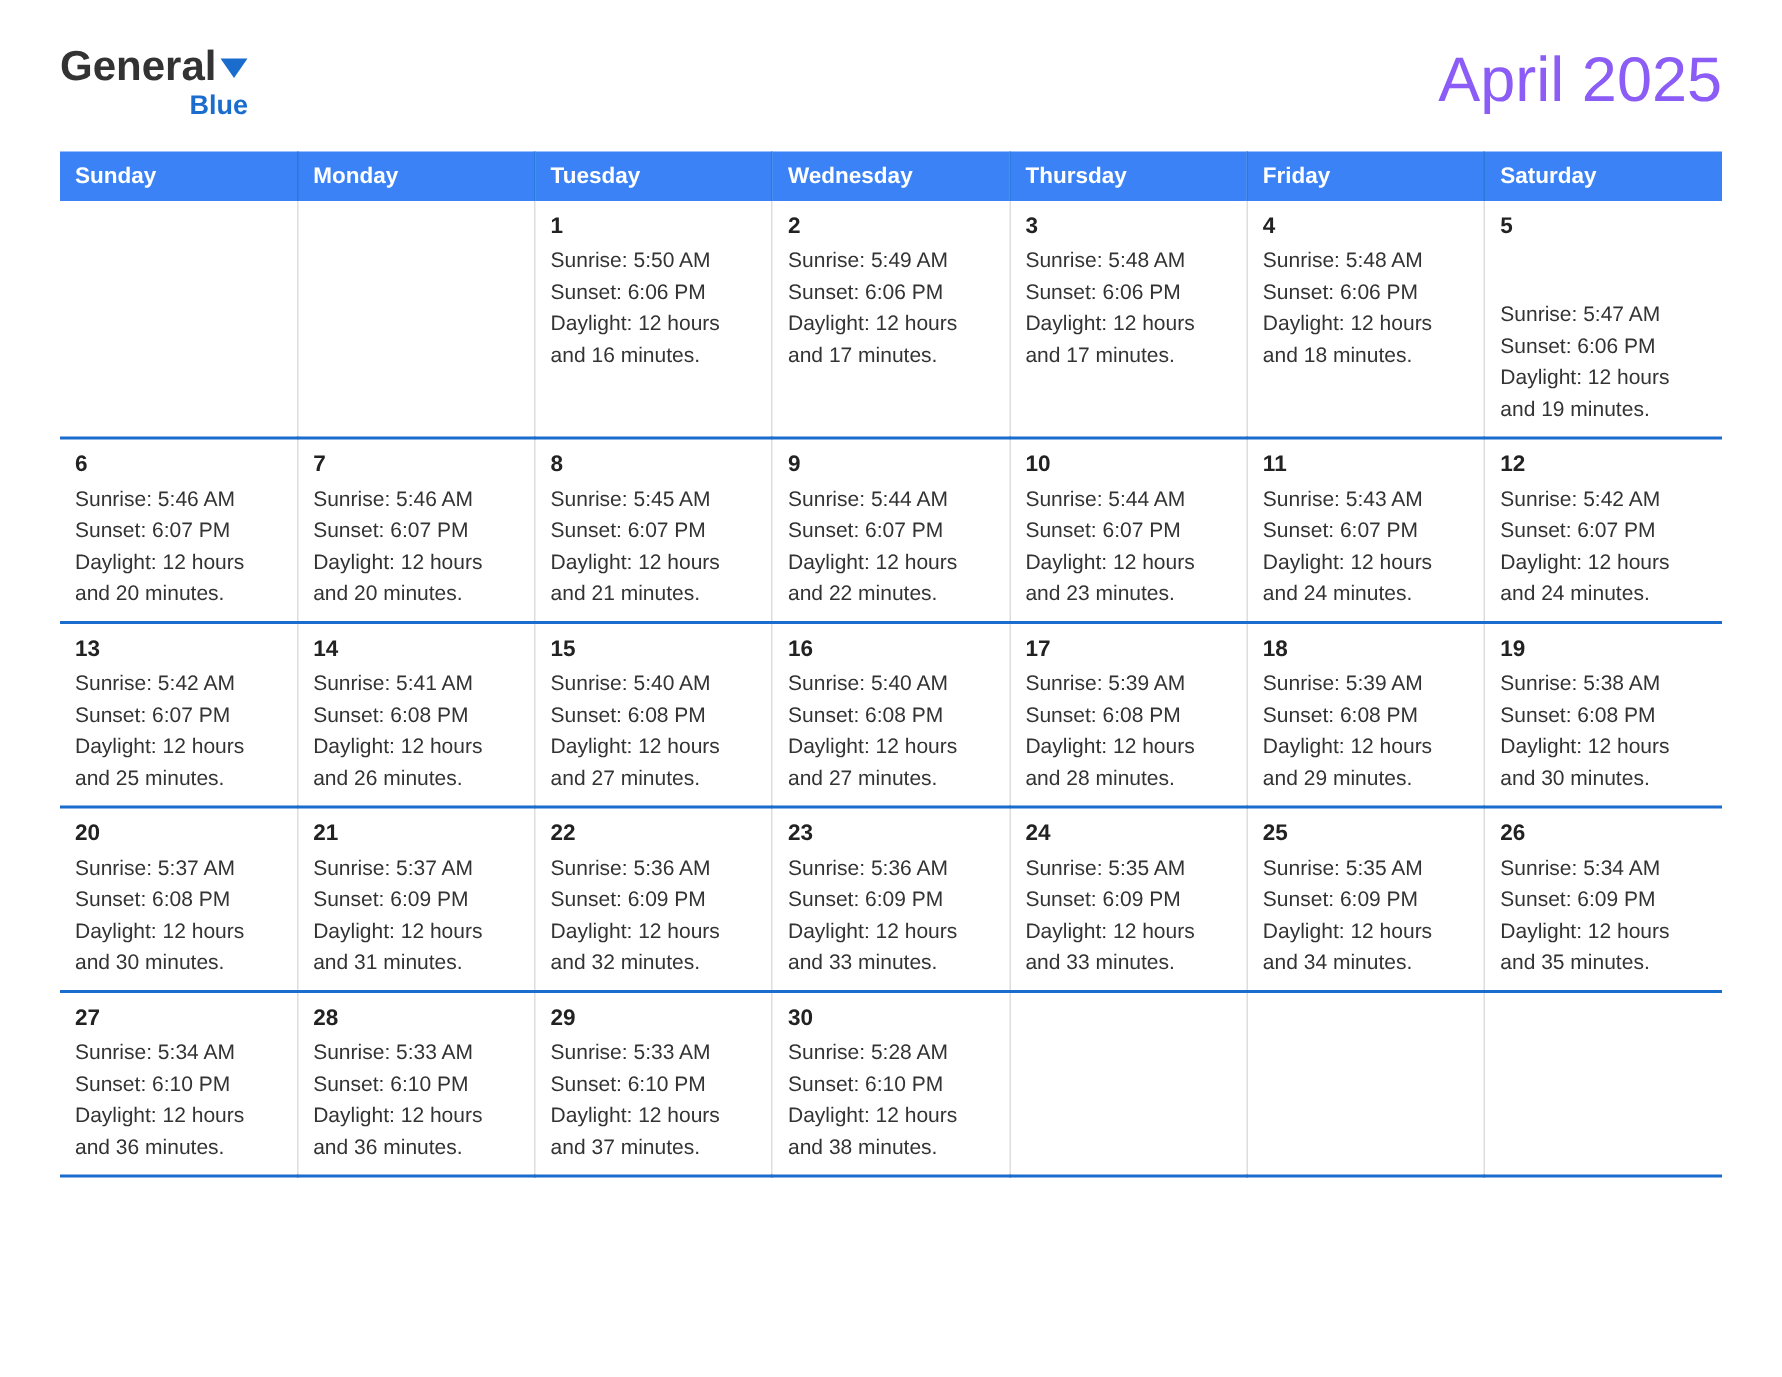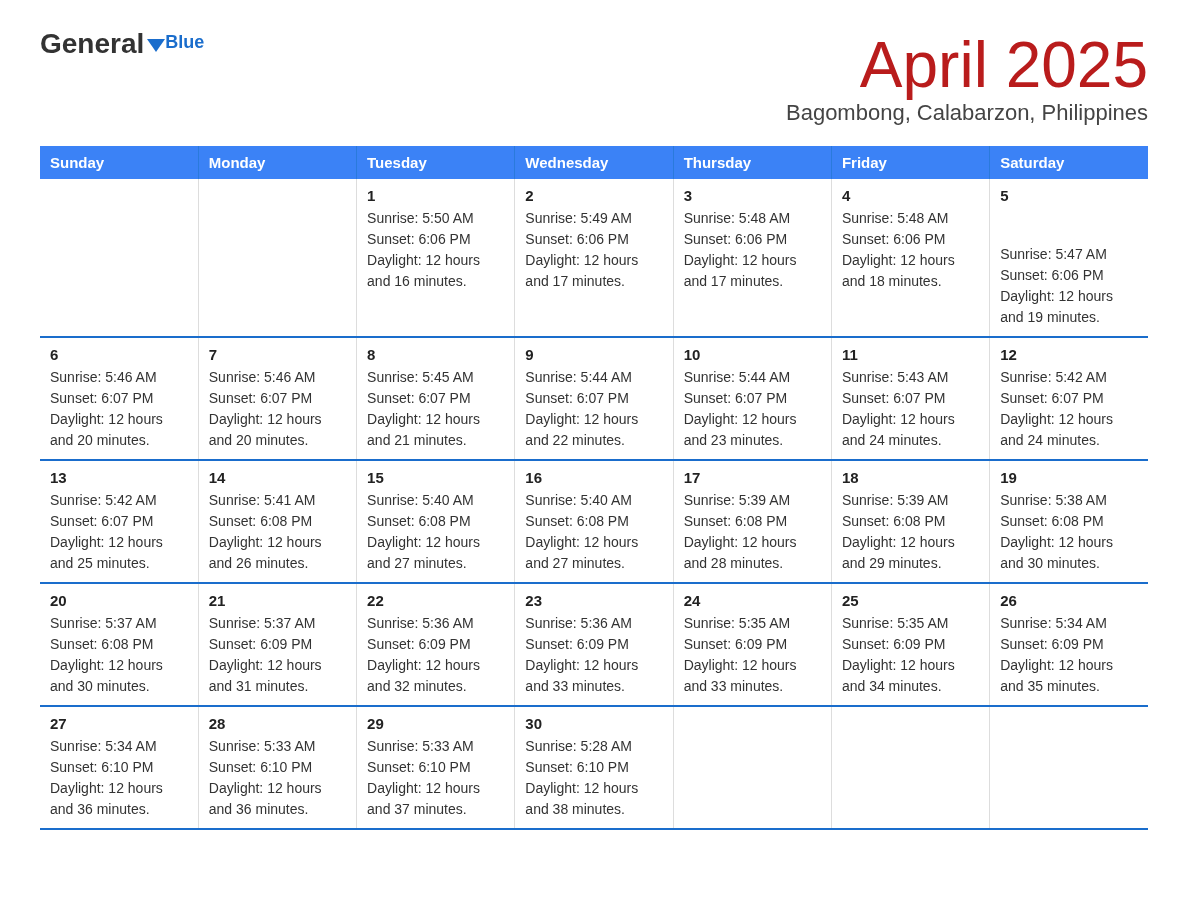--- a/index.html
+++ b/index.html
@@ -11,42 +11,42 @@
       min-height: 918px;
     }
     .header {
       display: flex;
       justify-content: space-between;
       align-items: flex-start;
       margin-bottom: 20px;
     }
     .logo {
       display: flex;
-      flex-direction: row;
-      align-items: flex-start;
+      flex-direction: column;
+      align-items: flex-end;
     }
     .logo-text {
       font-size: 28px;
       font-weight: bold;
       color: #333;
       line-height: 1;
     }
     .logo-line {
       color: #1a6dcc;
       font-size: 18px;
       font-weight: bold;
       margin-top: 2px;
     }
     .title-block {
       text-align: right;
     }
     .title-block h1 {
-      font-size: 64px;
+      font-size: 42px;
       font-weight: normal;
-      color: #b91c1c;
+      color: #8b5cf6;
       line-height: 1.1;
     }
     .title-block h2 {
       font-size: 22px;
       font-weight: normal;
       color: #444;
     }
     table {
       width: 100%;
       border-collapse: collapse;
@@ -102,21 +102,20 @@
 
 <div class="header">
   <div class="logo">
     <div class="logo-text">
       <span style="color:#333;">General</span><span style="display:inline-block;width:0;height:0;border-left:9px solid transparent;border-right:9px solid transparent;border-top:13px solid #1a6dcc;margin-left:3px;vertical-align:middle;"></span>
     </div>
     <div class="logo-line">Blue</div>
   </div>
   <div class="title-block">
     <h1>April 2025</h1>
-    <h2>Bagombong, Calabarzon, Philippines</h2>
   </div>
 </div>
 
 <table>
   <thead>
     <tr>
     <th>Sunday</th>
         <th>Monday</th>
         <th>Tuesday</th>
         <th>Wednesday</th>

